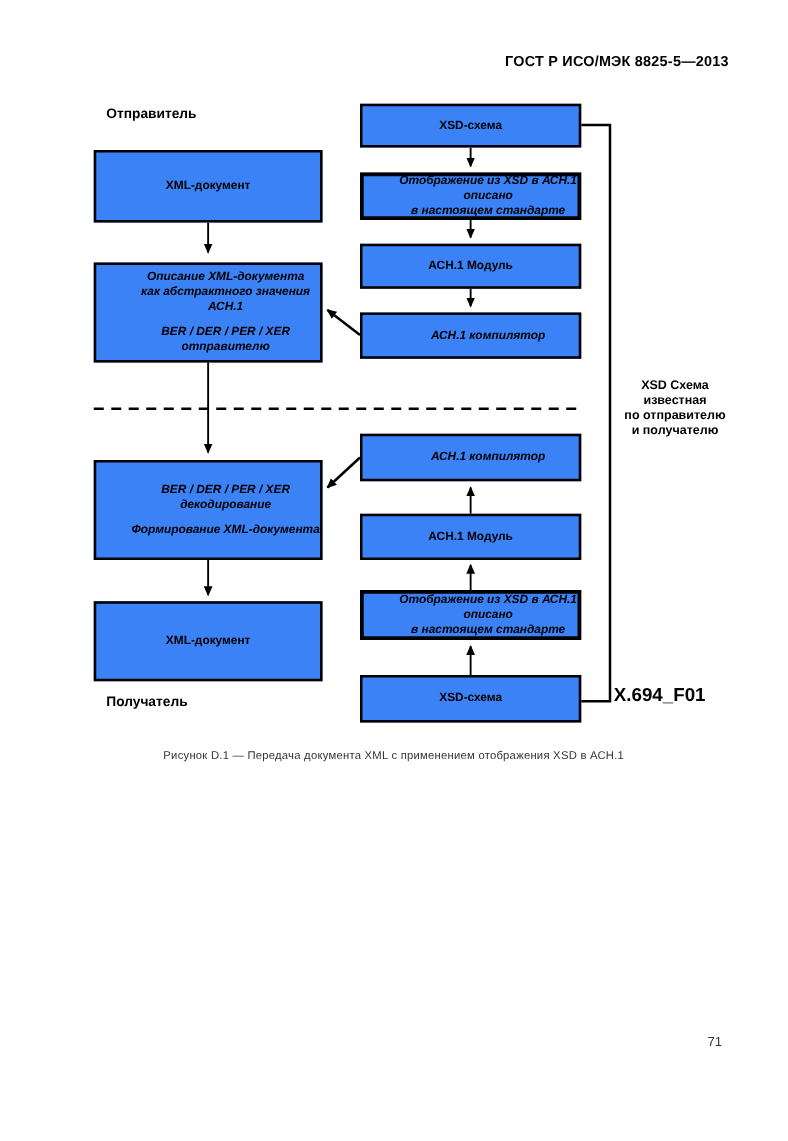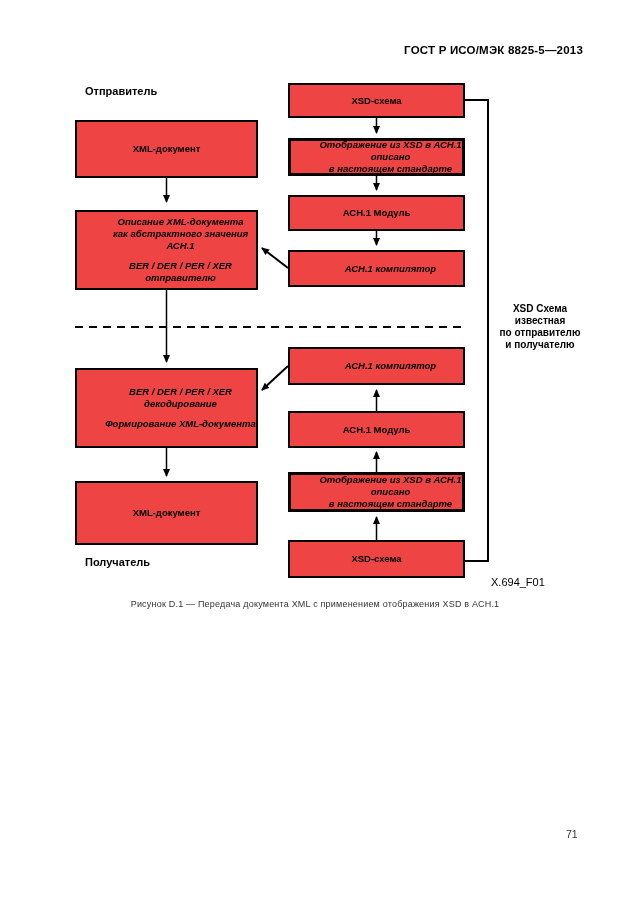--- a/index.html
+++ b/index.html
@@ -7,32 +7,32 @@
     position:relative;width:630px;height:913px;background:#ffffff;
     font-family:"Liberation Sans", sans-serif;color:#000;overflow:hidden;
     margin:0 auto;
   }
   .hdr{
     position:absolute;top:44px;right:47px;font-size:11.5px;font-weight:bold;
     letter-spacing:.2px;
   }
   .zone-label{position:absolute;font-size:11px;font-weight:bold;}
   .box{
-    position:absolute;border:2px solid #000;background:#ef4444;box-sizing:border-box;
+    position:absolute;border:2px solid #000;background:#3b82f6;box-sizing:border-box;
     display:flex;flex-direction:column;align-items:center;justify-content:center;
     text-align:center;font-size:9.5px;font-weight:bold;line-height:12px;
   }
   .box.italic{font-style:italic;padding-left:28px;}
   .box.thick{border-width:3px;}
   .gap-top{margin-top:8px;}
   .side-note{
     position:absolute;left:487px;top:303px;width:106px;text-align:center;
     font-size:10px;font-weight:bold;line-height:12px;
   }
-  .fig-ref{position:absolute;left:491px;top:548px;font-size:11px;font-weight:normal;margin-top:28px;}
+  .fig-ref{position:absolute;left:491px;top:548px;font-size:15px;font-weight:bold;}
   .caption{
     position:absolute;top:599px;left:0;width:630px;text-align:center;
     font-size:9px;color:#333;letter-spacing:.2px;
   }
   .page-num{position:absolute;top:828px;left:566px;font-size:10.5px;color:#333;}
   svg.overlay{position:absolute;left:0;top:0;pointer-events:none;}
 </style>
 </head>
 <body>
 

